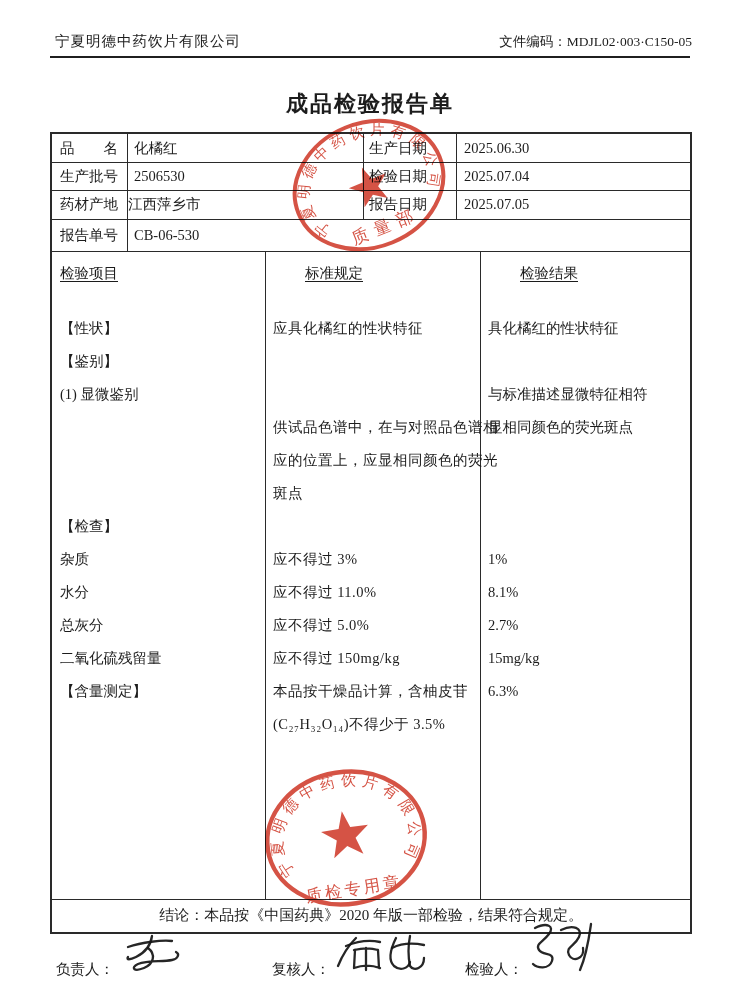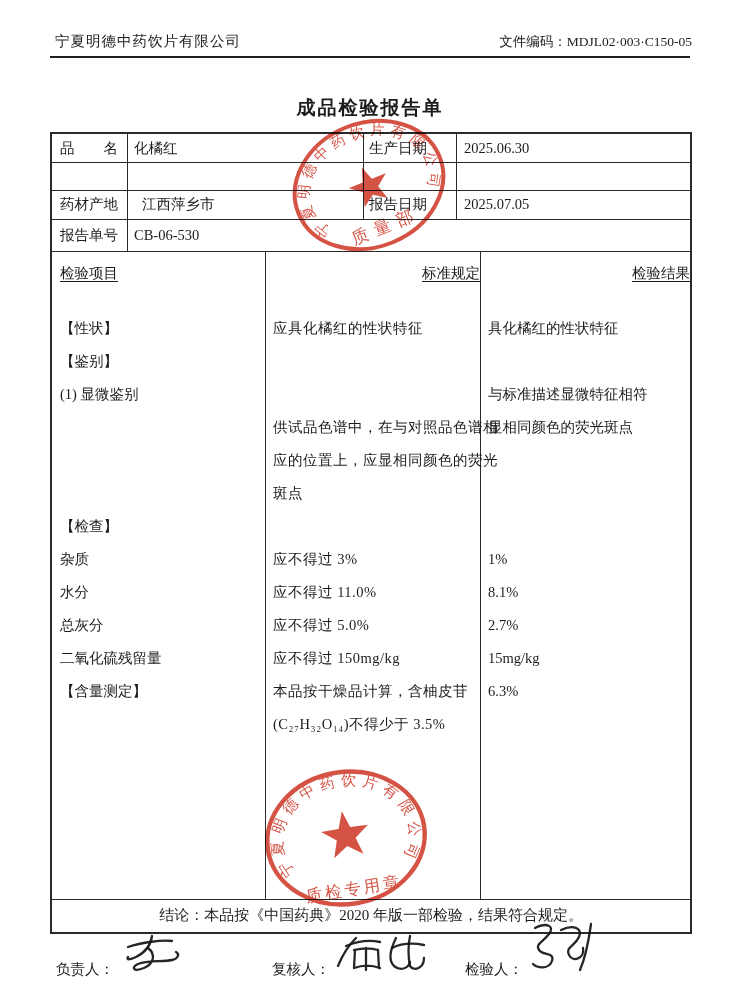--- a/index.html
+++ b/index.html
@@ -6,33 +6,33 @@
   body{
     width:740px;height:1000px;position:relative;background:#ffffff;
     font-family:"Liberation Serif","DejaVu Serif",serif;color:#1c1c1c;
     overflow:hidden;
   }
   .abs{position:absolute;}
   
   .company{left:55px;top:32px;font-size:14.5px;letter-spacing:1px;}
   .doccode{right:48px;top:33px;font-size:13.5px;}
   .toprule{left:50px;top:56px;width:640px;border-top:2px solid #1f1f1f;}
-  .title{left:0;top:95px;width:740px;text-align:center;font-size:19px;font-weight:bold;letter-spacing:2px;}
+  .title{left:0;top:89px;width:740px;text-align:center;font-size:22px;font-weight:bold;letter-spacing:2px;}
   
   .doc-box{left:50px;top:132px;width:638px;height:798px;border:2px solid #2a2a2a;}
   .hline{position:absolute;left:0;width:100%;border-top:1.5px solid #2a2a2a;}
   .vline{position:absolute;width:0;border-left:1.5px solid #2a2a2a;}
   
   .irow{position:absolute;left:0;width:100%;height:28px;line-height:28px;font-size:14.5px;}
   .icell{position:absolute;top:0;white-space:nowrap;font-family:Liberation Serif, serif;}
   
   .thead{position:absolute;left:0;width:100%;height:24px;font-size:14.5px;}
   .th{position:absolute;top:0;}
   .th .u{text-decoration:underline;text-underline-offset:3px;}
-  .tc-center{text-align:right;}
+  .tc-center{text-align:left;margin-left:40px;}
   
   .tline{position:absolute;left:0;width:100%;height:18px;line-height:17px;font-size:14.5px;text-decoration:underline;}
   .tc1{position:absolute;left:8px;width:200px;white-space:nowrap;}
   .tc2{position:absolute;left:221px;width:202px;white-space:nowrap;letter-spacing:0.5px;}
   .tc3{position:absolute;left:436px;width:196px;white-space:nowrap;}
   
   .conclusion{position:absolute;left:0;top:765px;width:100%;height:33px;line-height:33px;text-align:center;font-size:15px;}
   .conclusion b{font-weight:normal;}
   
   .sig-label{top:948px;font-size:14.5px;margin-top:12px;}
@@ -62,23 +62,29 @@
   <div class="vline" style="left:404px;top:0;height:85px"></div>
   <div class="vline" style="left:213px;top:117px;height:648px"></div>
   <div class="vline" style="left:428px;top:117px;height:648px"></div>
 
   <div class="irow" style="top:0">
     <span class="icell" style="left:8px">品　　名</span>
     <span class="icell" style="left:82px">化橘红</span>
     <span class="icell" style="left:317px">生产日期</span>
     <span class="icell" style="left:412px">2025.06.30</span>
   </div>
+  <div class="irow" style="top:28px">
+    <span class="icell" style="left:8px">生产批号</span>
+    <span class="icell" style="left:82px">2506530</span>
+    <span class="icell" style="left:317px">检验日期</span>
+    <span class="icell" style="left:412px">2025.07.04</span>
+  </div>
   <div class="irow" style="top:56px;height:29px;line-height:29px">
     <span class="icell" style="left:8px">药材产地</span>
-    <span class="icell" style="left:90px">江西萍乡市</span>
+    <span class="icell" style="left:76px">江西萍乡市</span>
     <span class="icell" style="left:317px">报告日期</span>
     <span class="icell" style="left:412px">2025.07.05</span>
   </div>
   <div class="irow" style="top:85px;height:32px;line-height:32px">
     <span class="icell" style="left:8px">报告单号</span>
     <span class="icell" style="left:82px">CB-06-530</span>
   </div>
 
   <div class="thead" style="top:130px">
     <span class="th" style="left:8px"><span class="u">检验项目</span></span>

